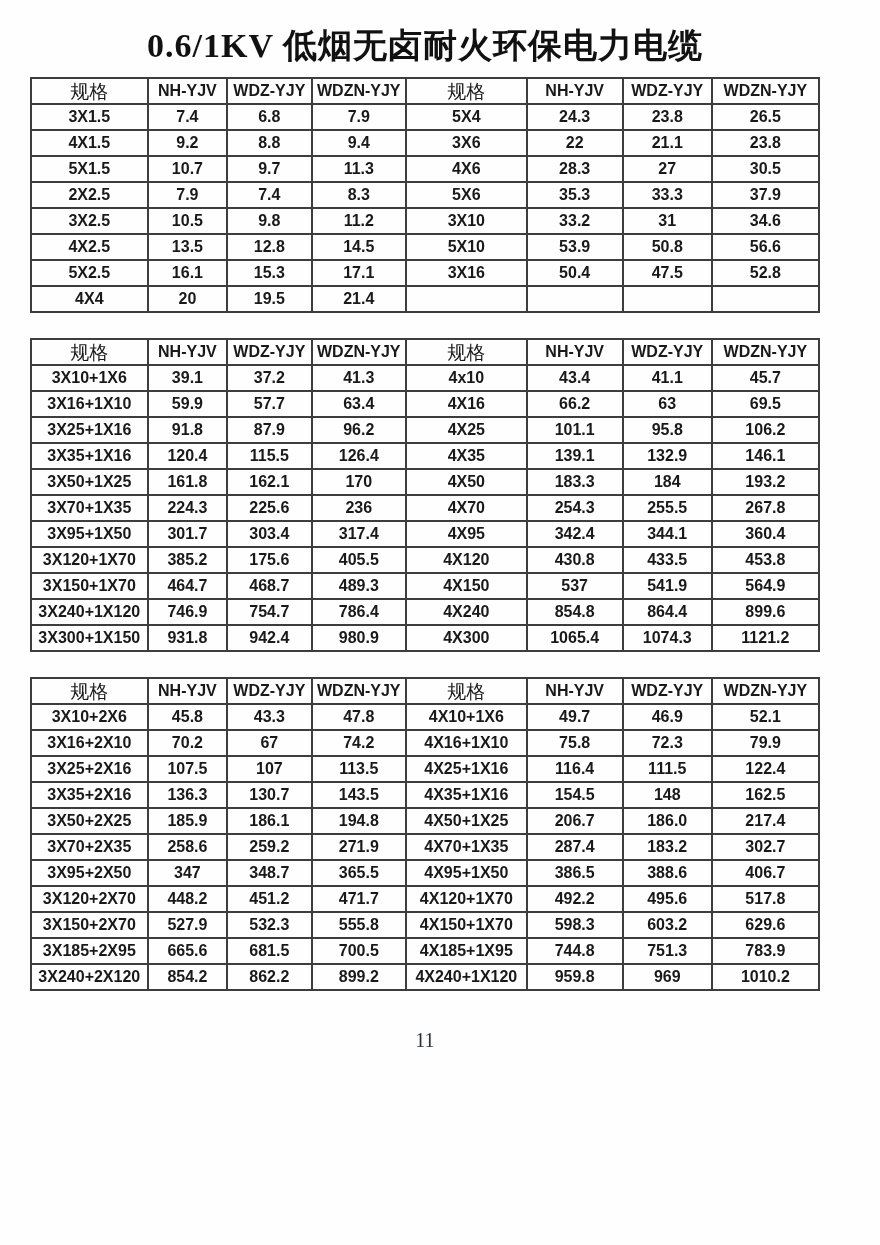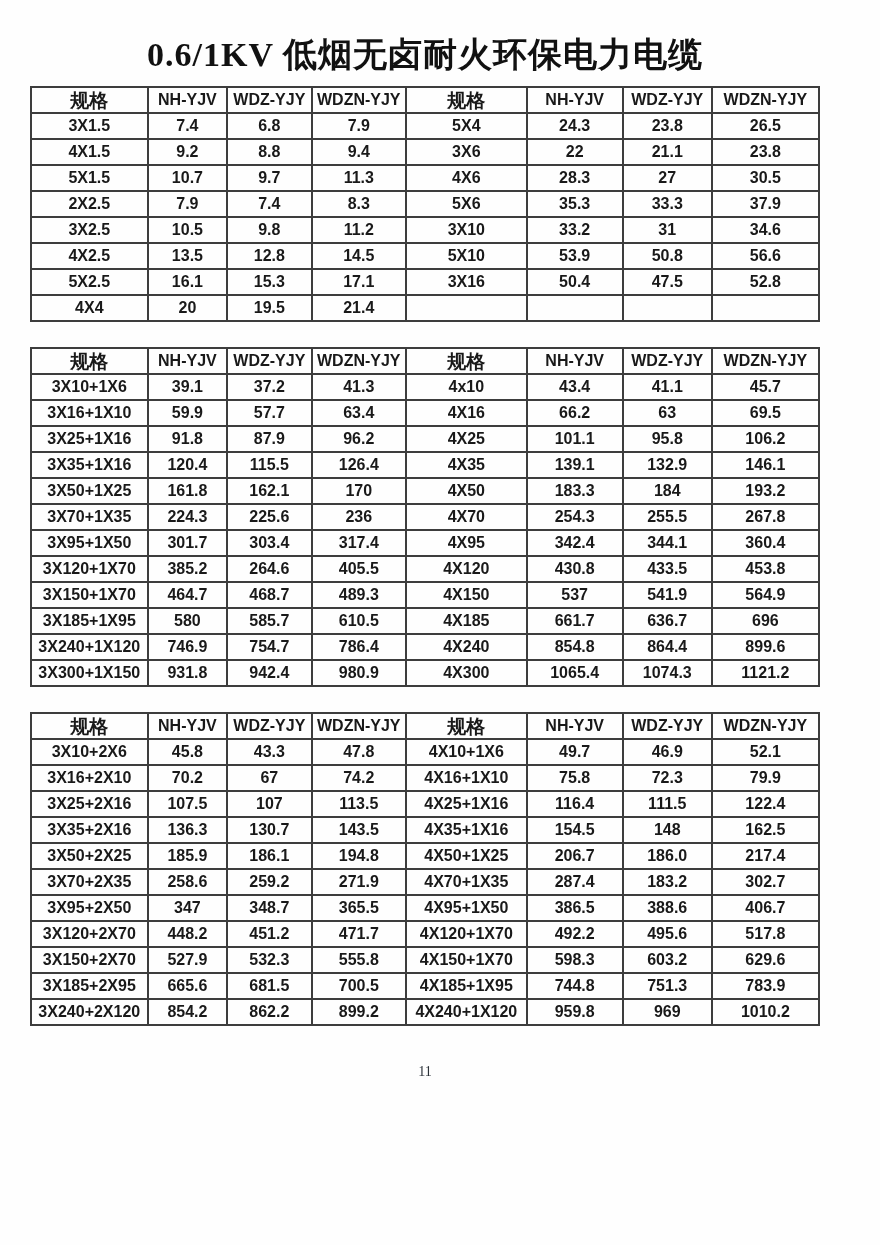--- a/index.html
+++ b/index.html
@@ -8,21 +8,21 @@
     background: #ffffff;
     font-family: "Liberation Sans", sans-serif;
     color: #1a1a1a;
   }
   .page {
     position: relative;
     width: 880px;
     height: 1245px;
     box-sizing: border-box;
     background: #fefefe;
-    padding: 35px 0 0 30px;
+    padding: 26px 0 0 30px;
     overflow: hidden;
   }
   .content {
     width: 790px;
   }
   .title {
     margin: 0 0 12px 0;
     text-align: center;
     font-family: "Liberation Serif", "DejaVu Serif", serif;
     font-weight: bold;
@@ -46,29 +46,29 @@
     line-height: 1;
     padding: 0 2px;
     font-size: 16px;
     font-weight: bold;
     color: #191919;
     white-space: nowrap;
     overflow: hidden;
   }
   table.spec-table th.spec {
     font-family: "Liberation Serif", "DejaVu Serif", serif;
-    font-weight: bold;
+    font-weight: normal;
     font-size: 19px;
     border-radius: 8px;
   }
   .page-number {
     margin-top: 38px;
     text-align: center;
     font-family: "Liberation Serif", "DejaVu Serif", serif;
-    font-size: 14px;
+    font-size: 20px;
     color: #2b3138;
   }
 </style>
 </head>
 <body>
 
 <div class="page">
   <div class="content">
     <h1 class="title">0.6/1KV 低烟无卤耐火环保电力电缆</h1>
 
@@ -269,46 +269,36 @@
             <td>303.4</td>
             <td>317.4</td>
             <td>4X95</td>
             <td>342.4</td>
             <td>344.1</td>
             <td>360.4</td>
           </tr>
           <tr>
             <td>3X120+1X70</td>
             <td>385.2</td>
-            <td>264.6</td>
+            <td>175.6</td>
             <td>405.5</td>
             <td>4X120</td>
             <td>430.8</td>
             <td>433.5</td>
             <td>453.8</td>
           </tr>
           <tr>
             <td>3X150+1X70</td>
             <td>464.7</td>
             <td>468.7</td>
             <td>489.3</td>
             <td>4X150</td>
             <td>537</td>
             <td>541.9</td>
             <td>564.9</td>
-          </tr>
-          <tr>
-            <td>3X185+1X95</td>
-            <td>580</td>
-            <td>585.7</td>
-            <td>610.5</td>
-            <td>4X185</td>
-            <td>661.7</td>
-            <td>636.7</td>
-            <td>696</td>
           </tr>
           <tr>
             <td>3X240+1X120</td>
             <td>746.9</td>
             <td>754.7</td>
             <td>786.4</td>
             <td>4X240</td>
             <td>854.8</td>
             <td>864.4</td>
             <td>899.6</td>

